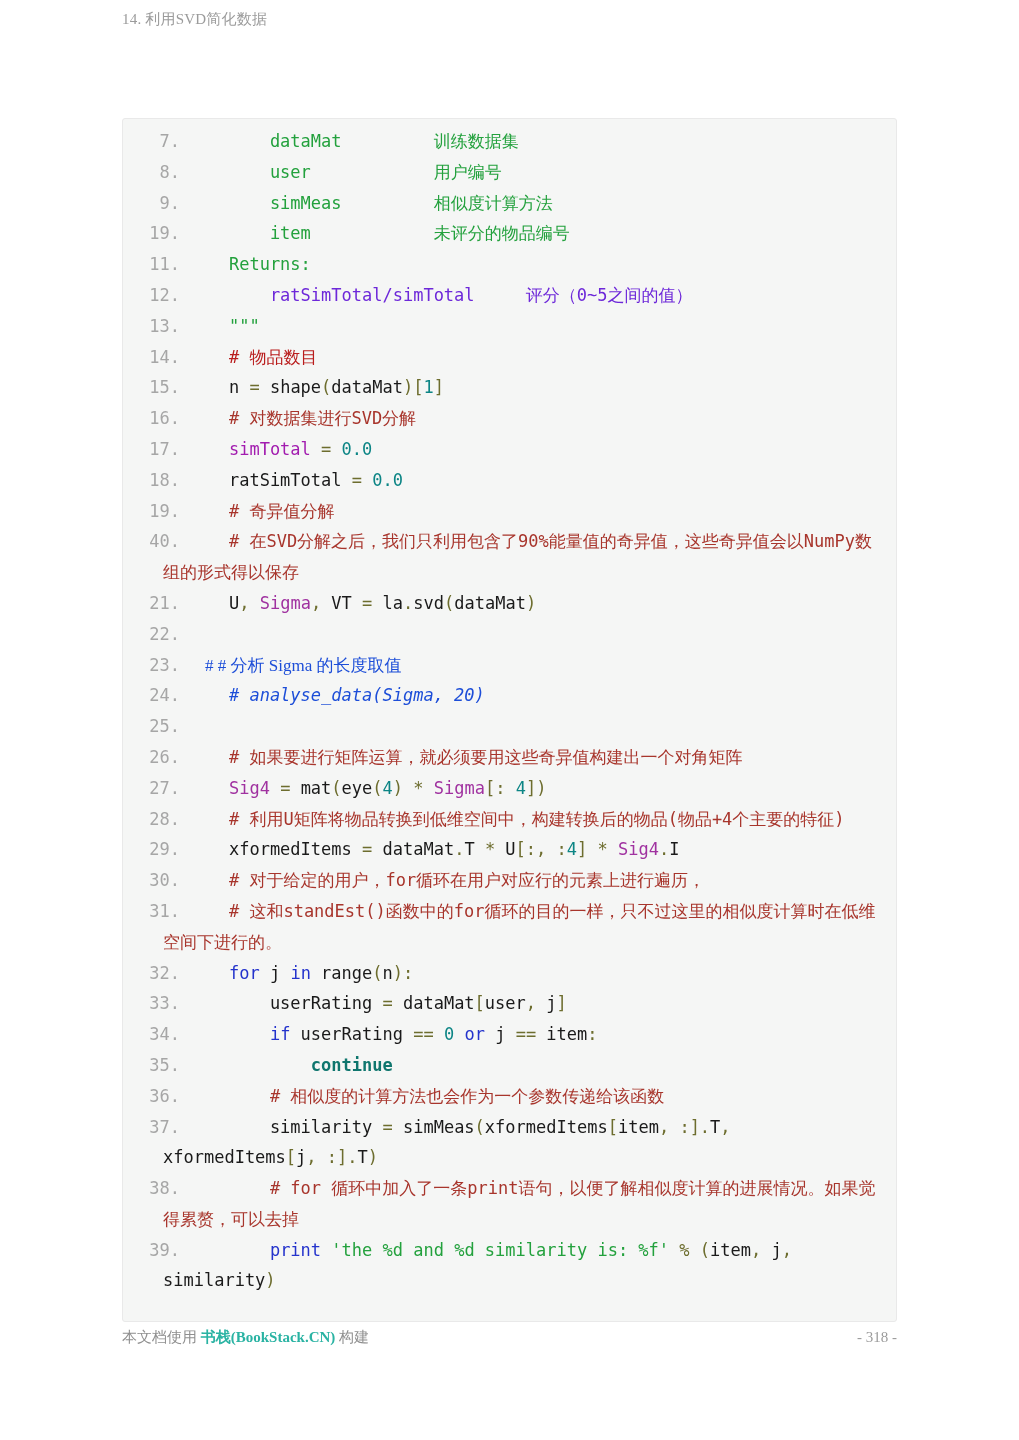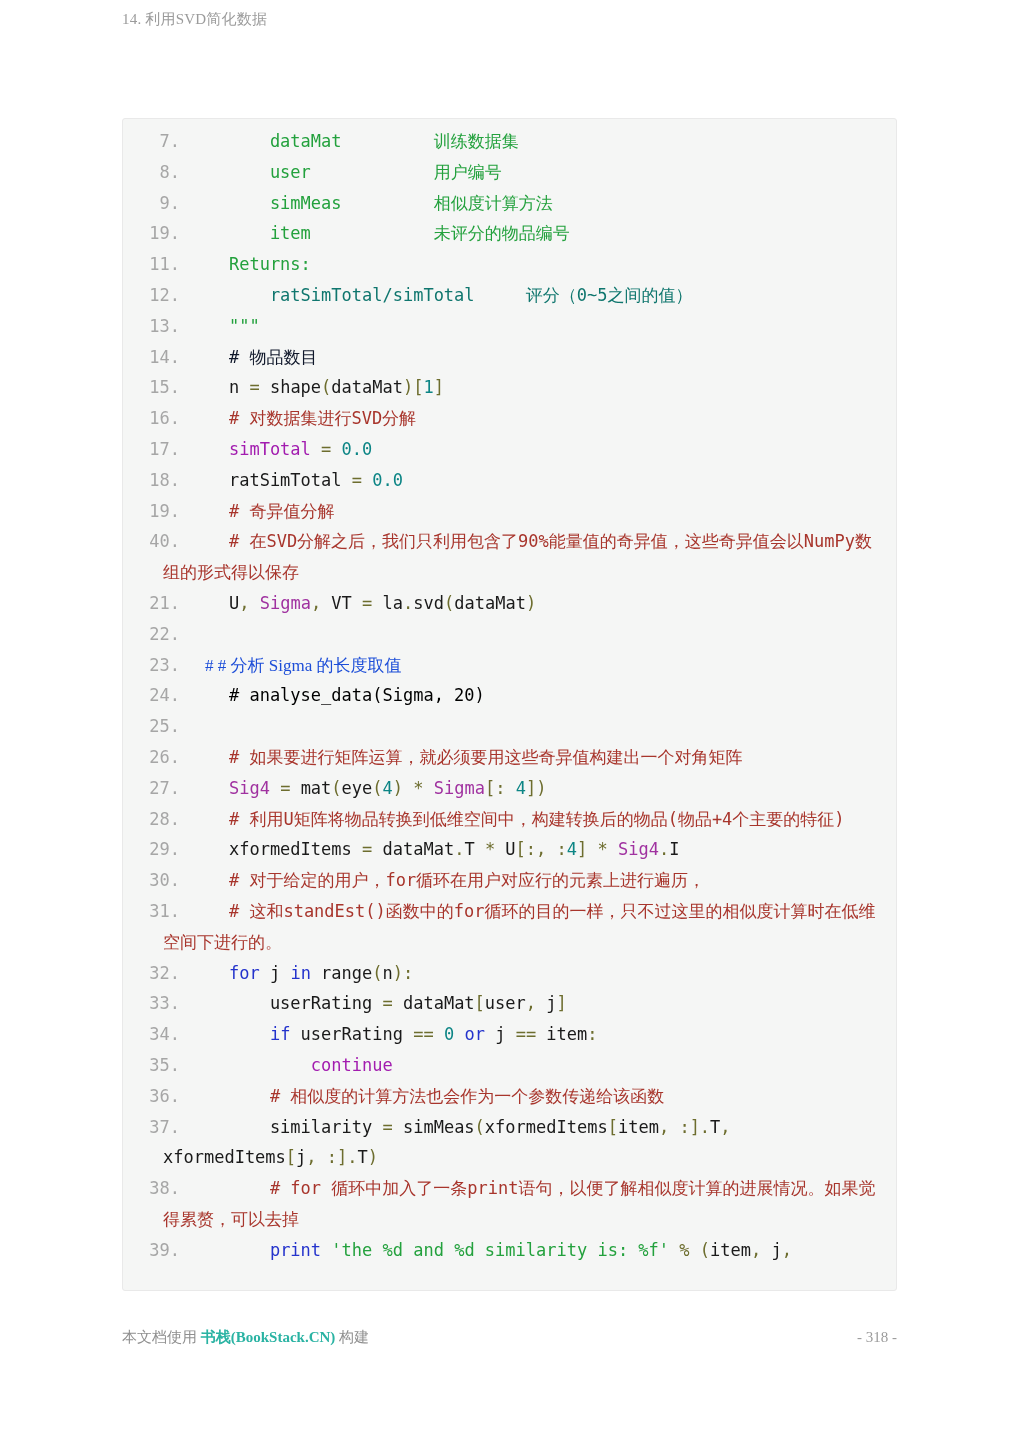--- a/index.html
+++ b/index.html
@@ -47,52 +47,53 @@
 <body>
 
 <div class="running-header">14. 利用SVD简化数据</div>
 
 <div class="code-block">
     <div class="row"><span class="ln">7.</span><span class="src"><span style="color: rgb(35, 161, 61);">        dataMat         训练数据集</span></span></div>
     <div class="row"><span class="ln">8.</span><span class="src"><span style="color: rgb(35, 161, 61);">        user            用户编号</span></span></div>
     <div class="row"><span class="ln">9.</span><span class="src"><span style="color: rgb(35, 161, 61);">        simMeas         相似度计算方法</span></span></div>
     <div class="row"><span class="ln">19.</span><span class="src"><span style="color: rgb(35, 161, 61);">        item            未评分的物品编号</span></span></div>
     <div class="row"><span class="ln">11.</span><span class="src"><span style="color: rgb(35, 161, 61);">    Returns:</span></span></div>
-    <div class="row"><span class="ln">12.</span><span class="src"><span style="color: #0f766e;">        ratSimTotal/simTotal     评分（0~5之间的值）</span></span></div>
+    <div class="row"><span class="ln">12.</span><span class="src"><span style="color: #6d28d9;">        ratSimTotal/simTotal     评分（0~5之间的值）</span></span></div>
     <div class="row"><span class="ln">13.</span><span class="src"><span style="color: rgb(35, 161, 61);">    """</span></span></div>
-    <div class="row"><span class="ln">14.</span><span class="src"><span style="color: #0f172a;">    # 物品数目</span></span></div>
+    <div class="row"><span class="ln">14.</span><span class="src"><span style="color: #b91c1c;">    # 物品数目</span></span></div>
     <div class="row"><span class="ln">15.</span><span class="src"><span style="color: rgb(26, 26, 26);">    n </span><span style="color: rgb(109, 109, 46);">=</span><span style="color: rgb(26, 26, 26);"> shape</span><span style="color: rgb(109, 109, 46);">(</span><span style="color: rgb(26, 26, 26);">dataMat</span><span style="color: rgb(109, 109, 46);">)[</span><span style="color: rgb(12, 133, 133);">1</span><span style="color: rgb(109, 109, 46);">]</span></span></div>
     <div class="row"><span class="ln">16.</span><span class="src"><span style="color: rgb(168, 53, 44);">    # 对数据集进行SVD分解</span></span></div>
     <div class="row"><span class="ln">17.</span><span class="src"><span style="color: #a21caf;">    simTotal </span><span style="color: rgb(109, 109, 46);">=</span><span style="color: rgb(26, 26, 26);"> </span><span style="color: rgb(12, 133, 133);">0.0</span></span></div>
     <div class="row"><span class="ln">18.</span><span class="src"><span style="color: rgb(26, 26, 26);">    ratSimTotal </span><span style="color: rgb(109, 109, 46);">=</span><span style="color: rgb(26, 26, 26);"> </span><span style="color: rgb(12, 133, 133);">0.0</span></span></div>
     <div class="row"><span class="ln">19.</span><span class="src"><span style="color: rgb(168, 53, 44);">    # 奇异值分解</span></span></div>
     <div class="row"><span class="ln">40.</span><span class="src"><span style="color: rgb(168, 53, 44);">    # 在SVD分解之后，我们只利用包含了90%能量值的奇异值，这些奇异值会以NumPy数</span></span></div>
     <div class="row cont"><span class="src"><span style="color: rgb(168, 53, 44);">组的形式得以保存</span></span></div>
     <div class="row"><span class="ln">21.</span><span class="src"><span style="color: rgb(26, 26, 26);">    U</span><span style="color: rgb(109, 109, 46);">,</span><span style="color: rgb(26, 26, 26);"> </span><span style="color: rgb(160, 50, 160);">Sigma</span><span style="color: rgb(109, 109, 46);">,</span><span style="color: rgb(26, 26, 26);"> VT </span><span style="color: rgb(109, 109, 46);">=</span><span style="color: rgb(26, 26, 26);"> la</span><span style="color: rgb(109, 109, 46);">.</span><span style="color: rgb(26, 26, 26);">svd</span><span style="color: rgb(109, 109, 46);">(</span><span style="color: rgb(26, 26, 26);">dataMat</span><span style="color: rgb(109, 109, 46);">)</span></span></div>
     <div class="row"><span class="ln">22.</span><span class="src"></span></div>
     <div class="row"><span class="ln">23.</span><span class="src"><span style="color: #1d4ed8; font-family: Liberation Serif, serif;">    # # 分析 Sigma 的长度取值</span></span></div>
-    <div class="row"><span class="ln">24.</span><span class="src"><span style="color: #000000;">    # analyse_data(Sigma, 20)</span></span></div>
+    <div class="row"><span class="ln">24.</span><span class="src"><span style="color: #1d4ed8; font-style: italic;">    # analyse_data(Sigma, 20)</span></span></div>
     <div class="row"><span class="ln">25.</span><span class="src"></span></div>
     <div class="row"><span class="ln">26.</span><span class="src"><span style="color: rgb(168, 53, 44);">    # 如果要进行矩阵运算，就必须要用这些奇异值构建出一个对角矩阵</span></span></div>
     <div class="row"><span class="ln">27.</span><span class="src"><span style="color: rgb(160, 50, 160);">    Sig4</span><span style="color: rgb(26, 26, 26);"> </span><span style="color: rgb(109, 109, 46);">=</span><span style="color: rgb(26, 26, 26);"> mat</span><span style="color: rgb(109, 109, 46);">(</span><span style="color: rgb(26, 26, 26);">eye</span><span style="color: rgb(109, 109, 46);">(</span><span style="color: rgb(12, 133, 133);">4</span><span style="color: rgb(109, 109, 46);">)</span><span style="color: rgb(26, 26, 26);"> </span><span style="color: rgb(109, 109, 46);">*</span><span style="color: rgb(26, 26, 26);"> </span><span style="color: rgb(160, 50, 160);">Sigma</span><span style="color: rgb(109, 109, 46);">[:</span><span style="color: rgb(26, 26, 26);"> </span><span style="color: rgb(12, 133, 133);">4</span><span style="color: rgb(109, 109, 46);">])</span></span></div>
     <div class="row"><span class="ln">28.</span><span class="src"><span style="color: rgb(168, 53, 44);">    # 利用U矩阵将物品转换到低维空间中，构建转换后的物品(物品+4个主要的特征)</span></span></div>
     <div class="row"><span class="ln">29.</span><span class="src"><span style="color: rgb(26, 26, 26);">    xformedItems </span><span style="color: rgb(109, 109, 46);">=</span><span style="color: rgb(26, 26, 26);"> dataMat</span><span style="color: rgb(109, 109, 46);">.</span><span style="color: rgb(26, 26, 26);">T </span><span style="color: rgb(109, 109, 46);">*</span><span style="color: rgb(26, 26, 26);"> U</span><span style="color: rgb(109, 109, 46);">[:,</span><span style="color: rgb(26, 26, 26);"> </span><span style="color: rgb(109, 109, 46);">:</span><span style="color: rgb(12, 133, 133);">4</span><span style="color: rgb(109, 109, 46);">]</span><span style="color: rgb(26, 26, 26);"> </span><span style="color: rgb(109, 109, 46);">*</span><span style="color: rgb(26, 26, 26);"> </span><span style="color: rgb(160, 50, 160);">Sig4</span><span style="color: rgb(109, 109, 46);">.</span><span style="color: rgb(26, 26, 26);">I</span></span></div>
     <div class="row"><span class="ln">30.</span><span class="src"><span style="color: rgb(168, 53, 44);">    # 对于给定的用户，for循环在用户对应行的元素上进行遍历，</span></span></div>
     <div class="row"><span class="ln">31.</span><span class="src"><span style="color: rgb(168, 53, 44);">    # 这和standEst()函数中的for循环的目的一样，只不过这里的相似度计算时在低维</span></span></div>
     <div class="row cont"><span class="src"><span style="color: rgb(168, 53, 44);">空间下进行的。</span></span></div>
     <div class="row"><span class="ln">32.</span><span class="src"><span style="color: rgb(26, 26, 26);">    </span><span style="color: rgb(36, 51, 204);">for</span><span style="color: rgb(26, 26, 26);"> j </span><span style="color: rgb(36, 51, 204);">in</span><span style="color: rgb(26, 26, 26);"> range</span><span style="color: rgb(109, 109, 46);">(</span><span style="color: rgb(26, 26, 26);">n</span><span style="color: rgb(109, 109, 46);">):</span></span></div>
     <div class="row"><span class="ln">33.</span><span class="src"><span style="color: rgb(26, 26, 26);">        userRating </span><span style="color: rgb(109, 109, 46);">=</span><span style="color: rgb(26, 26, 26);"> dataMat</span><span style="color: rgb(109, 109, 46);">[</span><span style="color: rgb(26, 26, 26);">user</span><span style="color: rgb(109, 109, 46);">,</span><span style="color: rgb(26, 26, 26);"> j</span><span style="color: rgb(109, 109, 46);">]</span></span></div>
     <div class="row"><span class="ln">34.</span><span class="src"><span style="color: rgb(26, 26, 26);">        </span><span style="color: rgb(36, 51, 204);">if</span><span style="color: rgb(26, 26, 26);"> userRating </span><span style="color: rgb(109, 109, 46);">==</span><span style="color: rgb(26, 26, 26);"> </span><span style="color: rgb(12, 133, 133);">0</span><span style="color: rgb(26, 26, 26);"> </span><span style="color: rgb(36, 51, 204);">or</span><span style="color: rgb(26, 26, 26);"> j </span><span style="color: rgb(109, 109, 46);">==</span><span style="color: rgb(26, 26, 26);"> item</span><span style="color: rgb(109, 109, 46);">:</span></span></div>
-    <div class="row"><span class="ln">35.</span><span class="src"><span style="color: rgb(26, 26, 26);">            </span><span style="color: #a21caf;">continue</span></span></div>
+    <div class="row"><span class="ln">35.</span><span class="src"><span style="color: rgb(26, 26, 26);">            </span><span style="color: #0f766e; font-weight: bold;">continue</span></span></div>
     <div class="row"><span class="ln">36.</span><span class="src"><span style="color: rgb(168, 53, 44);">        # 相似度的计算方法也会作为一个参数传递给该函数</span></span></div>
     <div class="row"><span class="ln">37.</span><span class="src"><span style="color: rgb(26, 26, 26);">        similarity </span><span style="color: rgb(109, 109, 46);">=</span><span style="color: rgb(26, 26, 26);"> simMeas</span><span style="color: rgb(109, 109, 46);">(</span><span style="color: rgb(26, 26, 26);">xformedItems</span><span style="color: rgb(109, 109, 46);">[</span><span style="color: rgb(26, 26, 26);">item</span><span style="color: rgb(109, 109, 46);">,</span><span style="color: rgb(26, 26, 26);"> </span><span style="color: rgb(109, 109, 46);">:].</span><span style="color: rgb(26, 26, 26);">T</span><span style="color: rgb(109, 109, 46);">,</span></span></div>
     <div class="row cont"><span class="src"><span style="color: rgb(26, 26, 26);">xformedItems</span><span style="color: rgb(109, 109, 46);">[</span><span style="color: rgb(26, 26, 26);">j</span><span style="color: rgb(109, 109, 46);">,</span><span style="color: rgb(26, 26, 26);"> </span><span style="color: rgb(109, 109, 46);">:].</span><span style="color: rgb(26, 26, 26);">T</span><span style="color: rgb(109, 109, 46);">)</span></span></div>
     <div class="row"><span class="ln">38.</span><span class="src"><span style="color: rgb(168, 53, 44);">        # for 循环中加入了一条print语句，以便了解相似度计算的进展情况。如果觉</span></span></div>
     <div class="row cont"><span class="src"><span style="color: rgb(168, 53, 44);">得累赘，可以去掉</span></span></div>
     <div class="row"><span class="ln">39.</span><span class="src"><span style="color: rgb(26, 26, 26);">        </span><span style="color: rgb(36, 51, 204);">print</span><span style="color: rgb(26, 26, 26);"> </span><span style="color: rgb(35, 161, 61);">'the %d and %d similarity is: %f'</span><span style="color: rgb(26, 26, 26);"> </span><span style="color: rgb(109, 109, 46);">%</span><span style="color: rgb(26, 26, 26);"> </span><span style="color: rgb(109, 109, 46);">(</span><span style="color: rgb(26, 26, 26);">item</span><span style="color: rgb(109, 109, 46);">,</span><span style="color: rgb(26, 26, 26);"> j</span><span style="color: rgb(109, 109, 46);">,</span></span></div>
+    <div class="row cont"><span class="src"><span style="color: rgb(26, 26, 26);">similarity</span><span style="color: rgb(109, 109, 46);">)</span></span></div>
   </div>
 
 <div class="page-footer">
   <span>
     <span>本文档使用 </span><span class="brand">书栈(BookStack.CN)</span><span> 构建</span>
   </span>
   <span class="page-number">- 318 -</span>
 </div>
 
 </body></html>

